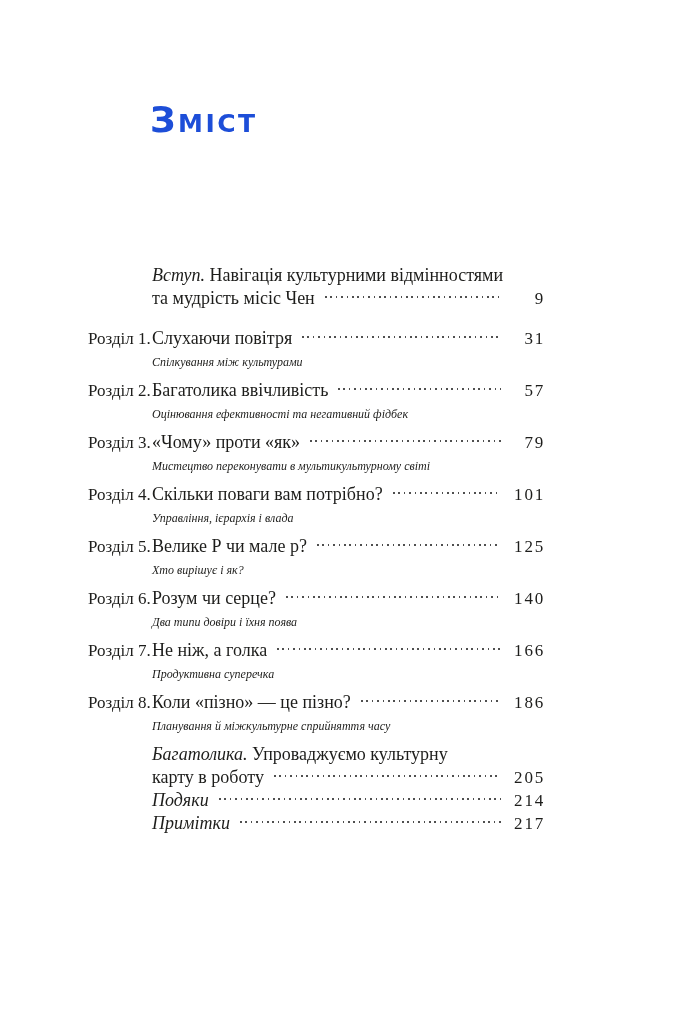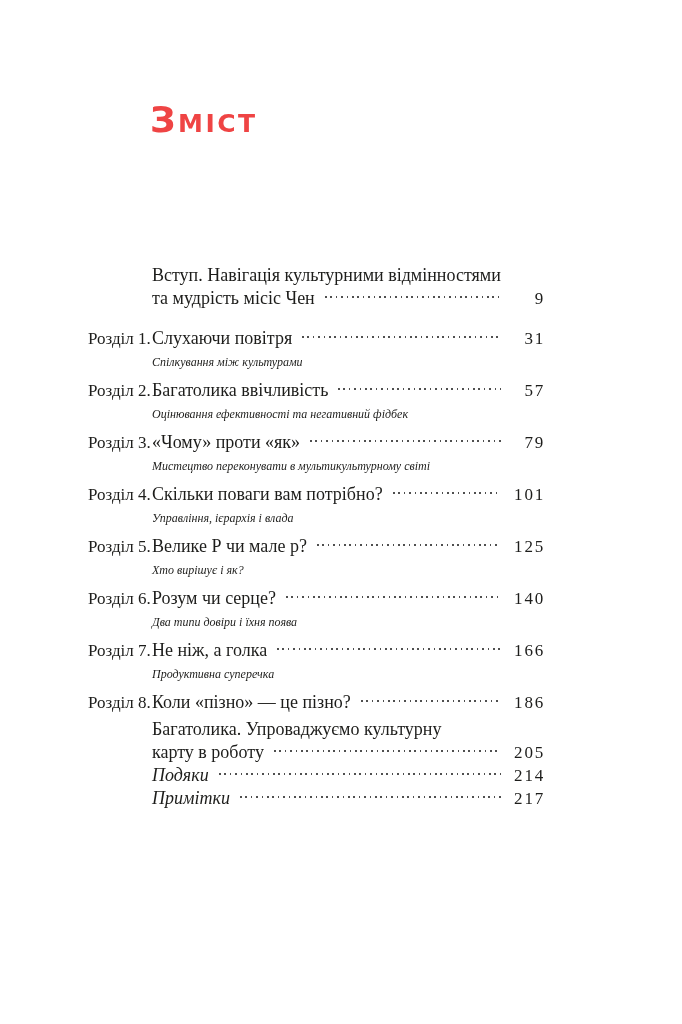--- a/index.html
+++ b/index.html
@@ -18,41 +18,42 @@
   .page-title {
     position: absolute;
     left: 150px;
     top: 78px;
     font-family: "DejaVu Sans", sans-serif;
     font-weight: 700;
     font-variant: small-caps;
     font-size: 36px;
     line-height: 1;
     letter-spacing: 2.5px;
-    color: #ef4444;
+    color: #1d4ed8;
   }
   .toc {
     position: absolute;
     left: 88px;
     top: 264px;
     width: 457px;
     font-size: 18px;
   }
   .row {
     display: flex;
     align-items: center;
     line-height: 23px;
     white-space: nowrap;
   }
   .textline {
     line-height: 23px;
     white-space: nowrap;
   }
   .indent { padding-left: 64px; }
   .entry-label {
+    font-style: italic;
   }
   .ch-label {
     flex: 0 0 64px;
     font-size: 17px;
   }
   .t-title { flex: 0 0 auto; }
   .leader {
     flex: 1 1 auto;
     min-width: 8px;
     height: 2px;
@@ -172,20 +173,21 @@
     <div class="subtitle">Продуктивна суперечка</div>
   </div>
 
   <div class="chapter">
     <div class="row">
       <span class="ch-label">Розділ 8.</span>
       <span class="t-title">Коли «пізно» — це пізно?</span>
       <span class="leader"></span>
       <span class="pagenum">186</span>
     </div>
+    <div class="subtitle">Планування й міжкультурне сприйняття часу</div>
   </div>
 </div>
 
   <div class="outro-block">
     <div class="textline indent">
       <span class="entry-label">Багатолика.</span>
       <span>Упроваджуємо культурну</span>
     </div>
     <div class="row indent">
       <span class="t-title">карту в роботу</span>

